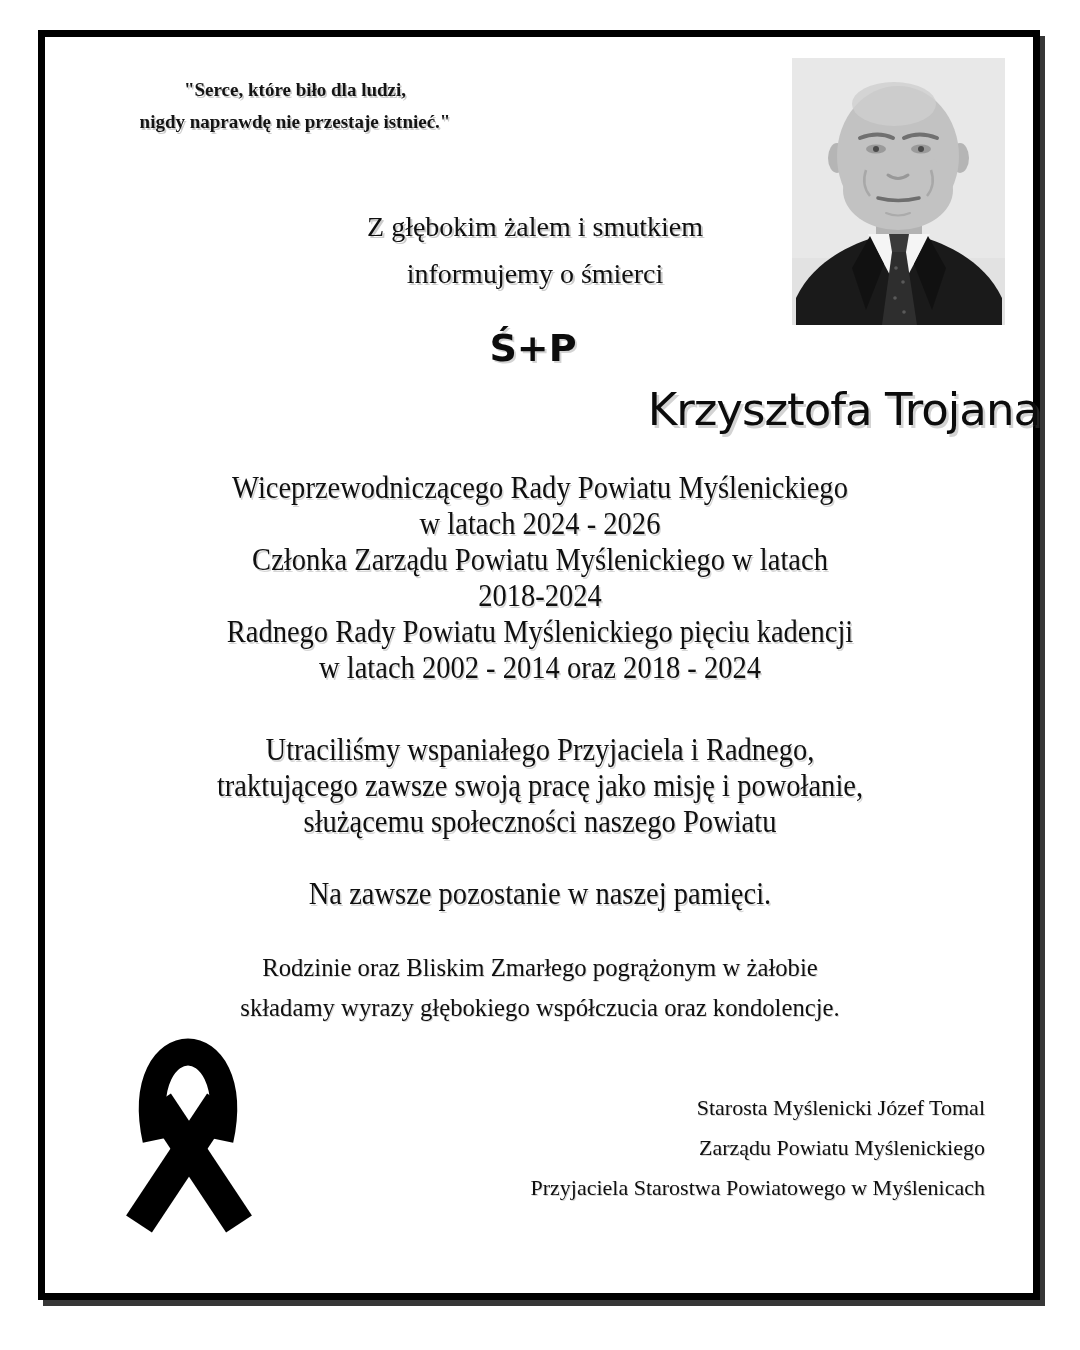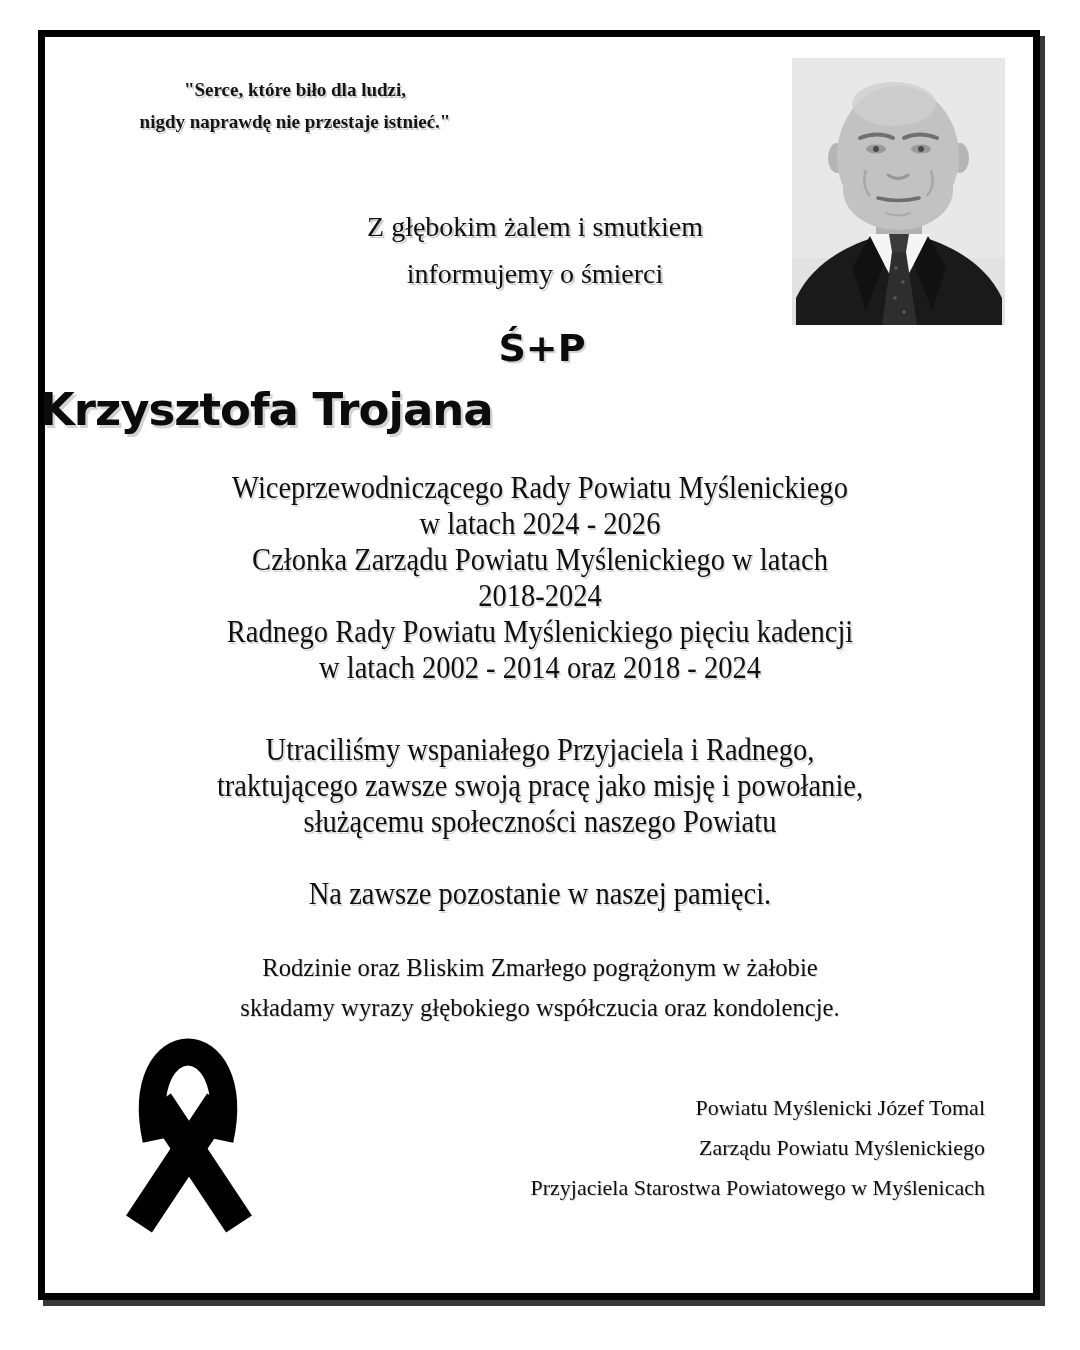--- a/index.html
+++ b/index.html
@@ -42,35 +42,35 @@
   .announce {
     left: 140px; top: 203px; width: 790px;
     text-align: center;
     font-size: 28px;
     line-height: 47px;
     color: #101010;
     text-shadow: 2px 2px 0 rgba(110,110,110,0.35);
   }
 
   .honorific {
-    left: 42px; top: 326px; width: 1000px;
+    left: 33px; top: 326px; width: 1000px;
     text-align: center;
     font-family: "DejaVu Sans", sans-serif;
     font-weight: 800;
     font-size: 38px;
     line-height: 44px;
     color: #0c0c0c;
     text-shadow: 2px 2px 0 rgba(110,110,110,0.3);
   }
 
   .deceased-name {
     left: 40px; top: 384px; width: 1000px;
-    text-align: left;
+    text-align: right;
     font-family: "DejaVu Sans", sans-serif;
-    font-weight: 700;
+    font-weight: 400;
     font-size: 45px;
     line-height: 52px;
     letter-spacing: -1px;
     color: #0c0c0c;
     text-shadow: 2.5px 2.5px 0 rgba(110,110,110,0.3);
   }
 
   .positions {
     left: 90px; top: 470px; width: 900px;
     text-align: center;
@@ -218,16 +218,16 @@
 
 <div class="abs ribbon">
   <svg width="170" height="212" viewBox="0 0 170 212" xmlns="http://www.w3.org/2000/svg">
     <path d="M53,108 C40,48 64,20 85,20 C106,20 130,48 117,108" fill="none" stroke="#000" stroke-width="27"></path>
     <path d="M117,70 L36,192" stroke="#000" stroke-width="31"></path>
     <path d="M55,70 L136,192" stroke="#000" stroke-width="31"></path>
   </svg>
 </div>
 
 <div class="abs signatures">
-  <div>Powiatu Myślenicki Józef Tomal</div>
+  <div>Starosta Myślenicki Józef Tomal</div>
   <div>Zarządu Powiatu Myślenickiego</div>
   <div>Przyjaciela Starostwa Powiatowego w Myślenicach</div>
 </div>
 
 </body></html>

